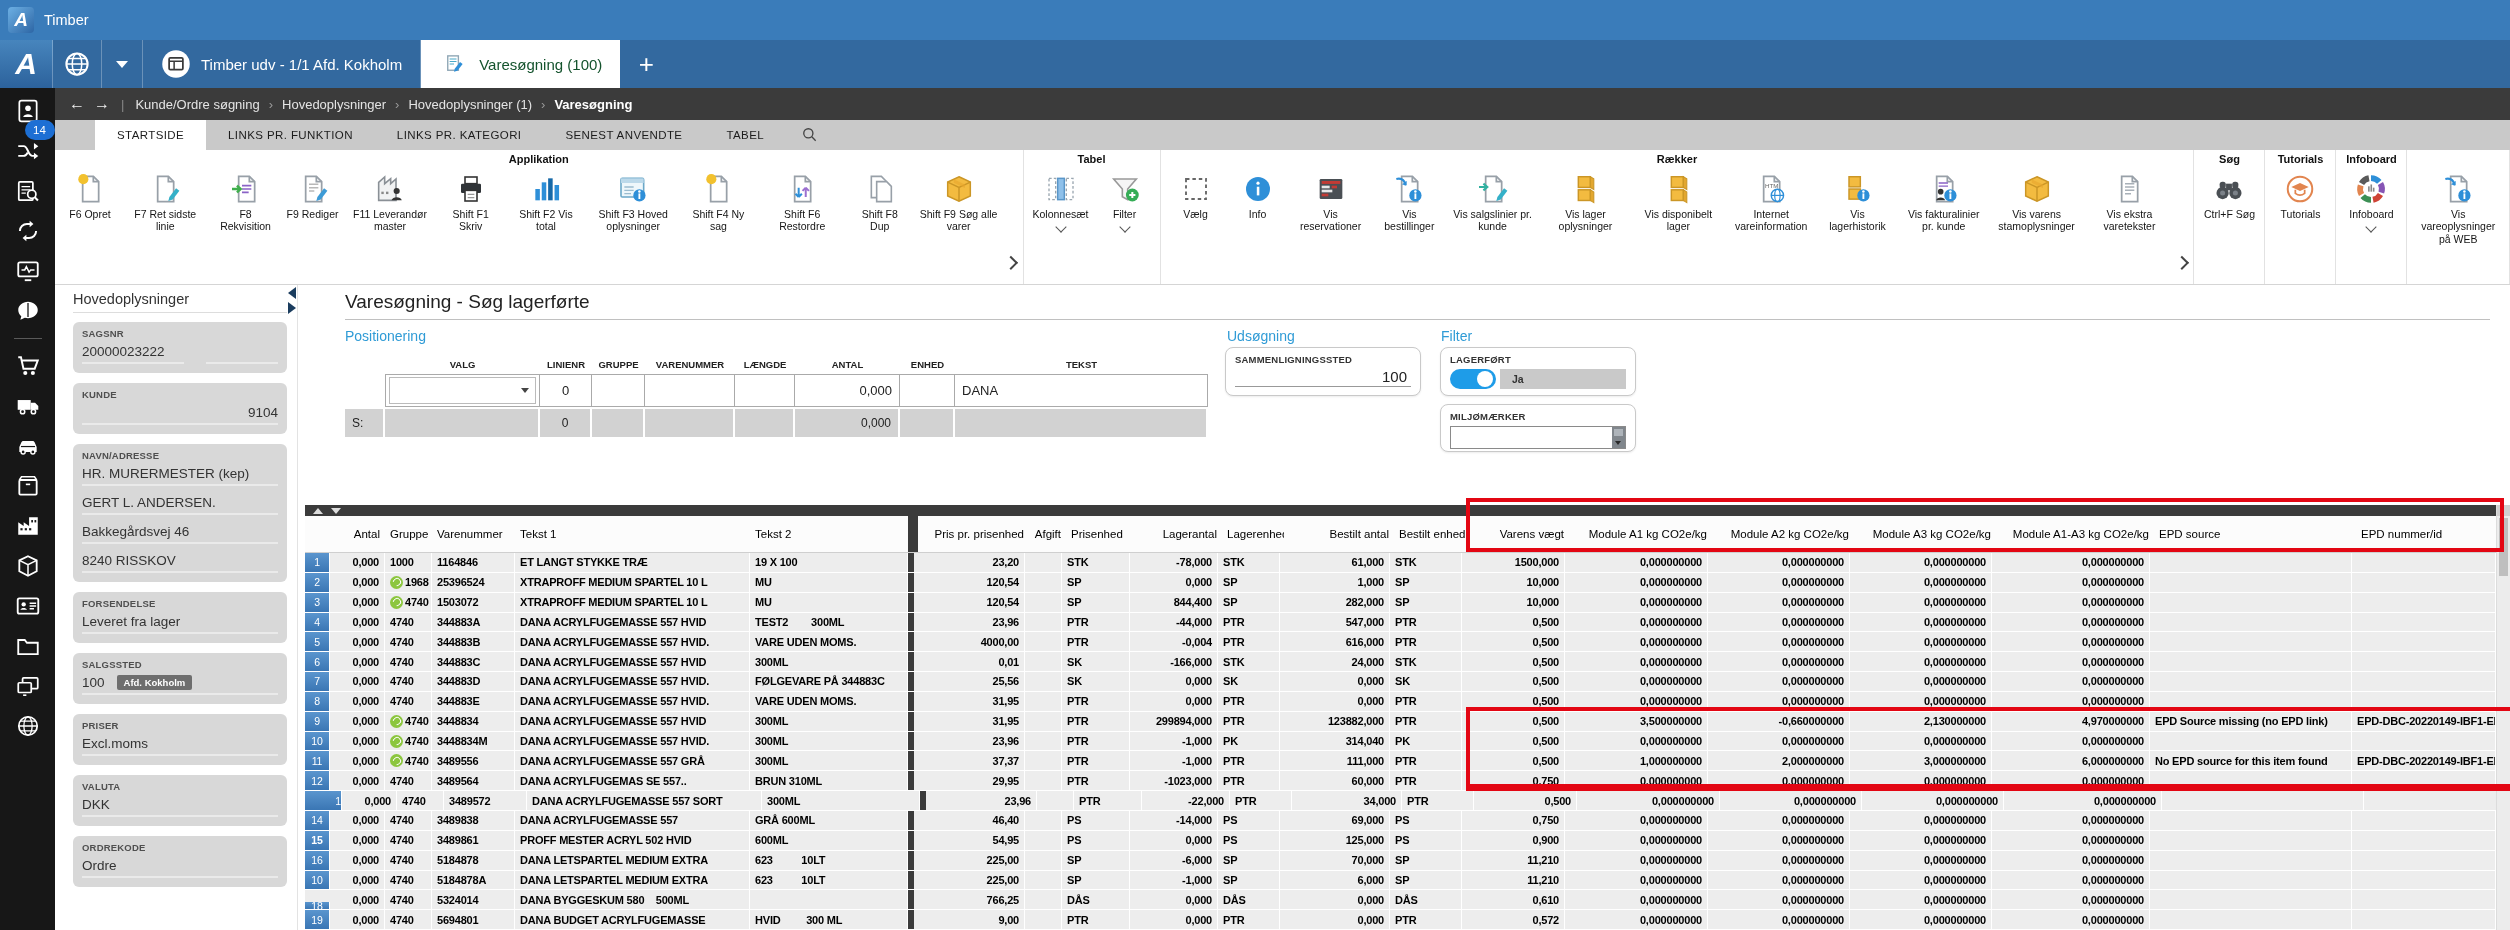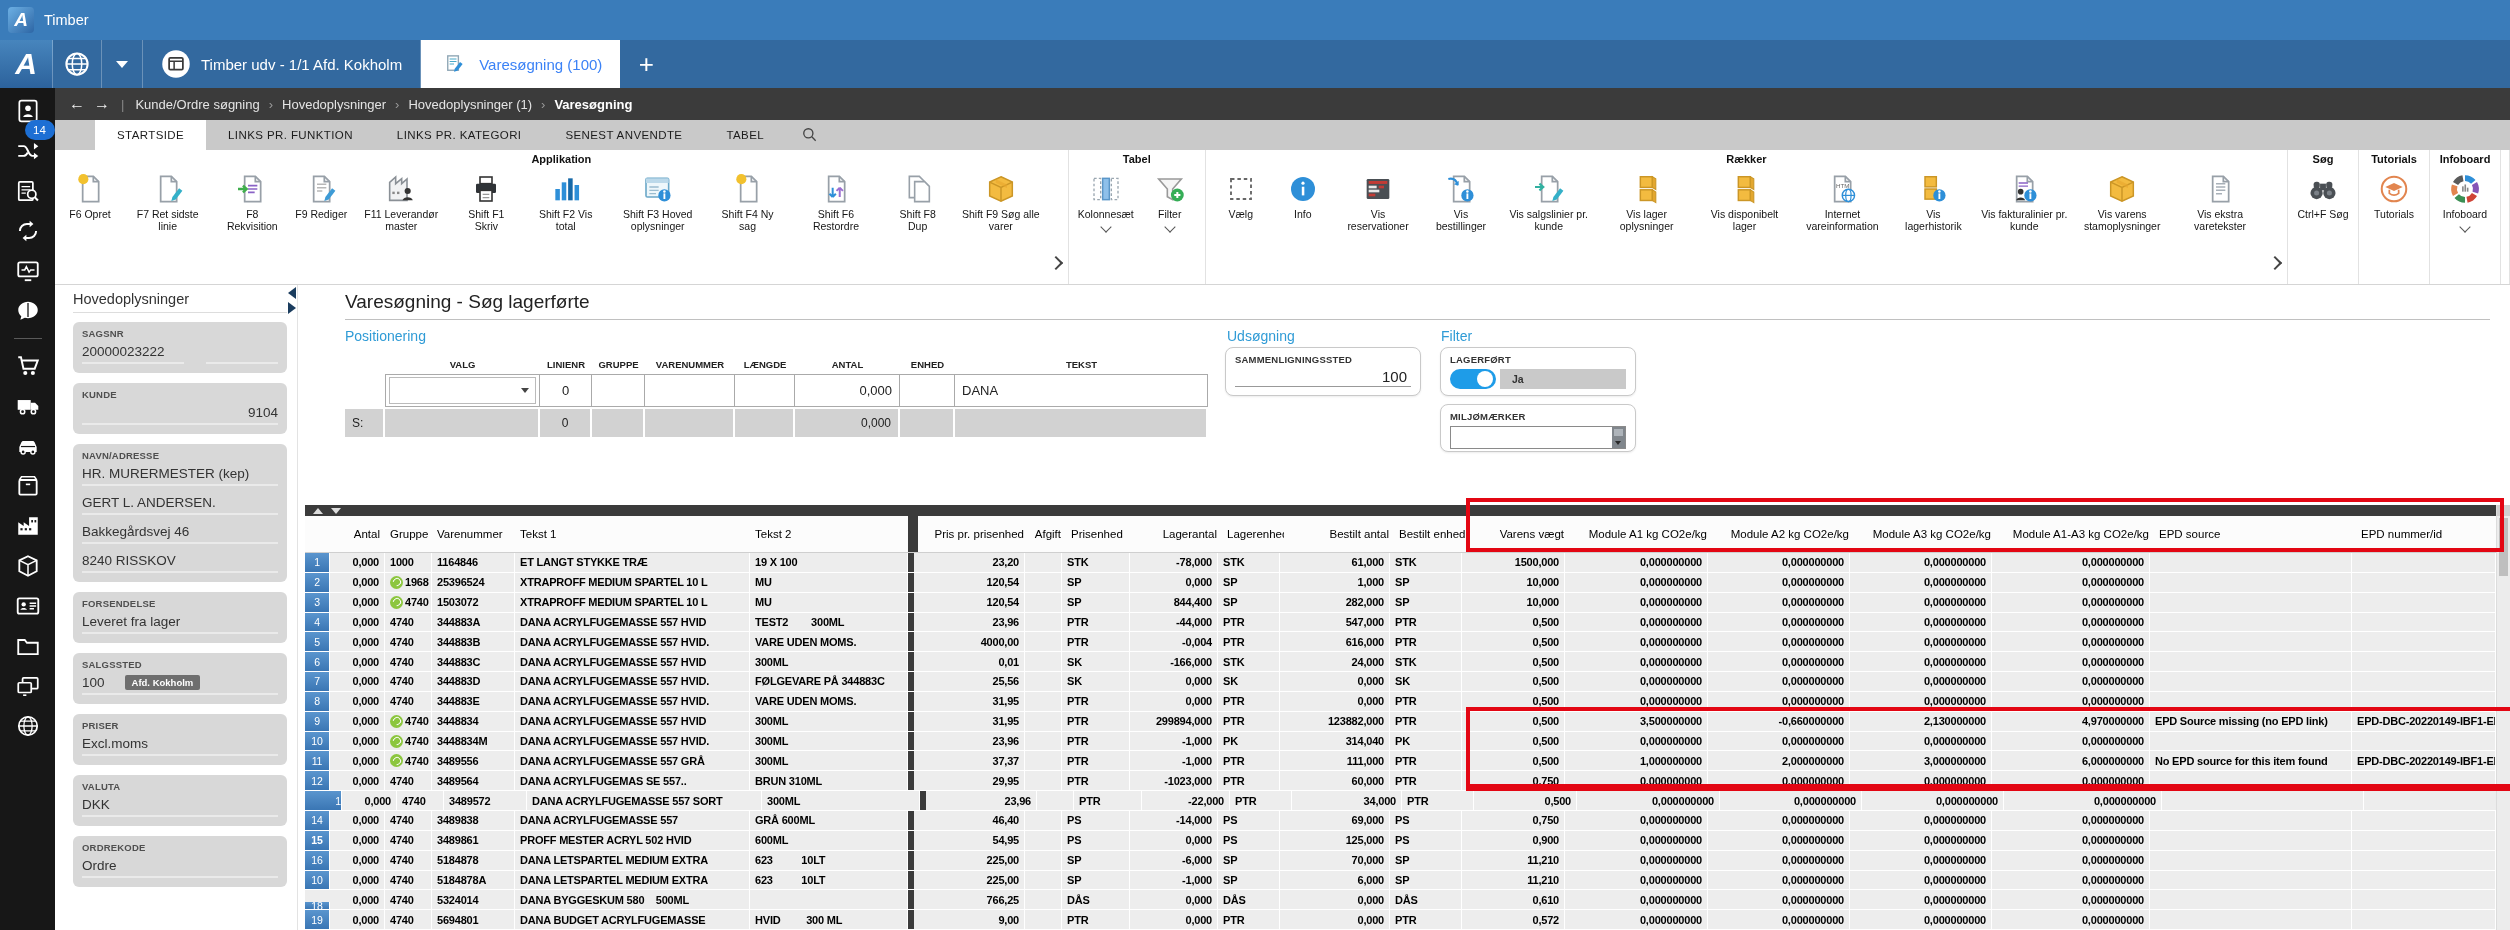--- a/index.html
+++ b/index.html
@@ -13,21 +13,21 @@
   #win-title{color:#fff;font-size:14.5px}
 
   
   #tabbar{left:0;top:40px;width:2510px;height:48px;background:#33699f;display:flex;align-items:stretch}
   .tb-btn{display:flex;align-items:center;justify-content:center;border-right:1px solid rgba(255,255,255,.28);cursor:pointer}
   .tb-logo{width:52px;color:#fff;font-weight:bold;font-style:italic;font-size:30px;background:linear-gradient(180deg,#4785bd,#2c629c)}
   .tb-globe{width:48px}
   .tb-caret{width:40px}
   .caret-down{width:0;height:0;border-left:6px solid transparent;border-right:6px solid transparent;border-top:7px solid #fff}
   .tb-tab{display:flex;align-items:center;gap:10px;padding:0 18px;color:#fff;font-size:15px;border-right:1px solid rgba(255,255,255,.28);cursor:pointer}
-  .tb-tab.active{background:#fff;color:#3b82f6;border-right:none}
+  .tb-tab.active{background:#fff;color:#14532d;border-right:none}
   .tab-ico{width:30px;height:30px;flex:0 0 30px}
   .tb-plus{width:52px;display:flex;align-items:center;justify-content:center;color:#fff;font-size:26px;font-weight:300;cursor:pointer}
 
   
   #breadcrumb{left:55px;top:88px;width:2455px;height:32px;background:#3b3b3b;display:flex;align-items:center;gap:9px;padding-left:14px;box-sizing:border-box;font-size:13px;color:#ddd}
   .bc-arrow{color:#eee;font-size:16px;cursor:pointer}
   .bc-pipe{color:#888;margin:0 2px}
   .crumb{color:#e4e4e4;cursor:pointer;white-space:nowrap}
   .crumb.current{color:#fff;font-weight:bold;cursor:default}
   .crumb-sep{color:#9a9a9a;font-size:13px}
@@ -61,21 +61,21 @@
   #sidebar{left:55px;top:285px;width:243px;height:645px;background:#fff;border-right:1px solid #e3e3e3;box-sizing:border-box;padding:6px 10px 0 18px}
   #sidebar-title{font-size:14.5px;color:#333;padding-bottom:5px;border-bottom:1px solid #ddd;margin-bottom:9px}
   .sfield{background:#d8d8d8;border-radius:6px;padding:6px 9px 9px;margin-bottom:10px}
   .sflabel{font-size:9.5px;font-weight:bold;color:#4f4f4f;letter-spacing:.2px;margin-bottom:5px}
   .sfvalue{font-size:13.5px;color:#333;border-bottom:2px solid #eaeaea;padding-bottom:2px;min-height:16px;cursor:text}
   .sfvalue.right{text-align:right}
   .sfrow{display:flex;gap:22px}
   .sfrow .seg2{flex:1;border-bottom:2px solid #eaeaea}
   .sfvalue.multi{margin-bottom:9px}
   .sfvalue.multi:last-child{margin-bottom:0}
-  .badge-dark{background:#6e6e6e;color:#fff;font-size:9.5px;padding:2px 7px;margin-left:20px;border-radius:2px;font-weight:bold;display:inline-block;vertical-align:1px}
+  .badge-dark{background:#6e6e6e;color:#fff;font-size:9.5px;padding:2px 7px;margin-left:12px;border-radius:2px;font-weight:bold;display:inline-block;vertical-align:1px}
 
   
   #main{left:298px;top:285px;width:2212px;height:220px;background:#fff}
   #main-title{position:absolute;left:47px;top:6px;font-size:19px;color:#222}
   #title-rule{position:absolute;left:47px;top:34px;width:2145px;height:1px;background:#c0c0c0}
   .seclabel{position:absolute;font-size:14px;color:#2f9bd6}
   #pos-label{left:47px;top:43px}
   #uds-label{left:929px;top:43px}
   #filter-label{left:1143px;top:43px}
 
@@ -511,20 +511,34 @@
                 <rect x="11.6" y="8.6" width="1.2" height="5.4" fill="#888"></rect>
                 <rect x="13.4" y="11" width="1.2" height="3" fill="#888"></rect>
               </svg></div>
             <div class="rlabel">Infoboard</div>
             <div class="rcaret"></div>
           </div>
         </div>
       </div>
       <div class="rgroup">
         <div class="rgroup-label"></div>
+        <div class="rgroup-items">
+          <div class="ritem">
+            <div class="ric"><svg viewBox="0 0 24 24" xmlns="http://www.w3.org/2000/svg">
+                <path d="M6.5 2.5h8l4 4v15h-12z" fill="#fff" stroke="#98a0a8" stroke-width="1.3"></path>
+                <path d="M14.5 2.5v4h4" fill="none" stroke="#98a0a8" stroke-width="1.3"></path>
+                <path d="M2.5 4.5c3.5-.8 6 .8 7 4.5" fill="none" stroke="#2e8fd8" stroke-width="1.7"></path>
+                <path d="M10.4 6l-.5 3.6-3.2-1.2z" fill="#2e8fd8"></path>
+                <circle cx="16.8" cy="16.8" r="4.6" fill="#2e8fd8"></circle>
+                <rect x="16.1" y="15.3" width="1.4" height="4.2" fill="#fff"></rect>
+                <circle cx="16.8" cy="13.9" r=".95" fill="#fff"></circle>
+              </svg></div>
+            <div class="rlabel">Vis vareoplysninger på WEB</div>
+          </div>
+        </div>
       </div>
     </div>
 
   <div id="strip" class="abs">
       <div class="sicon"><svg viewBox="0 0 24 24" xmlns="http://www.w3.org/2000/svg">
           <rect x="4" y="2.5" width="16" height="19" rx="2" fill="none" stroke="#fff" stroke-width="1.6"></rect>
           <circle cx="12" cy="9.5" r="2.6" fill="#fff"></circle>
           <path d="M7.5 17.5c1-3.4 8-3.4 9 0z" fill="#fff"></path>
         </svg></div>
       <div class="sicon"><svg viewBox="0 0 24 24" xmlns="http://www.w3.org/2000/svg">

